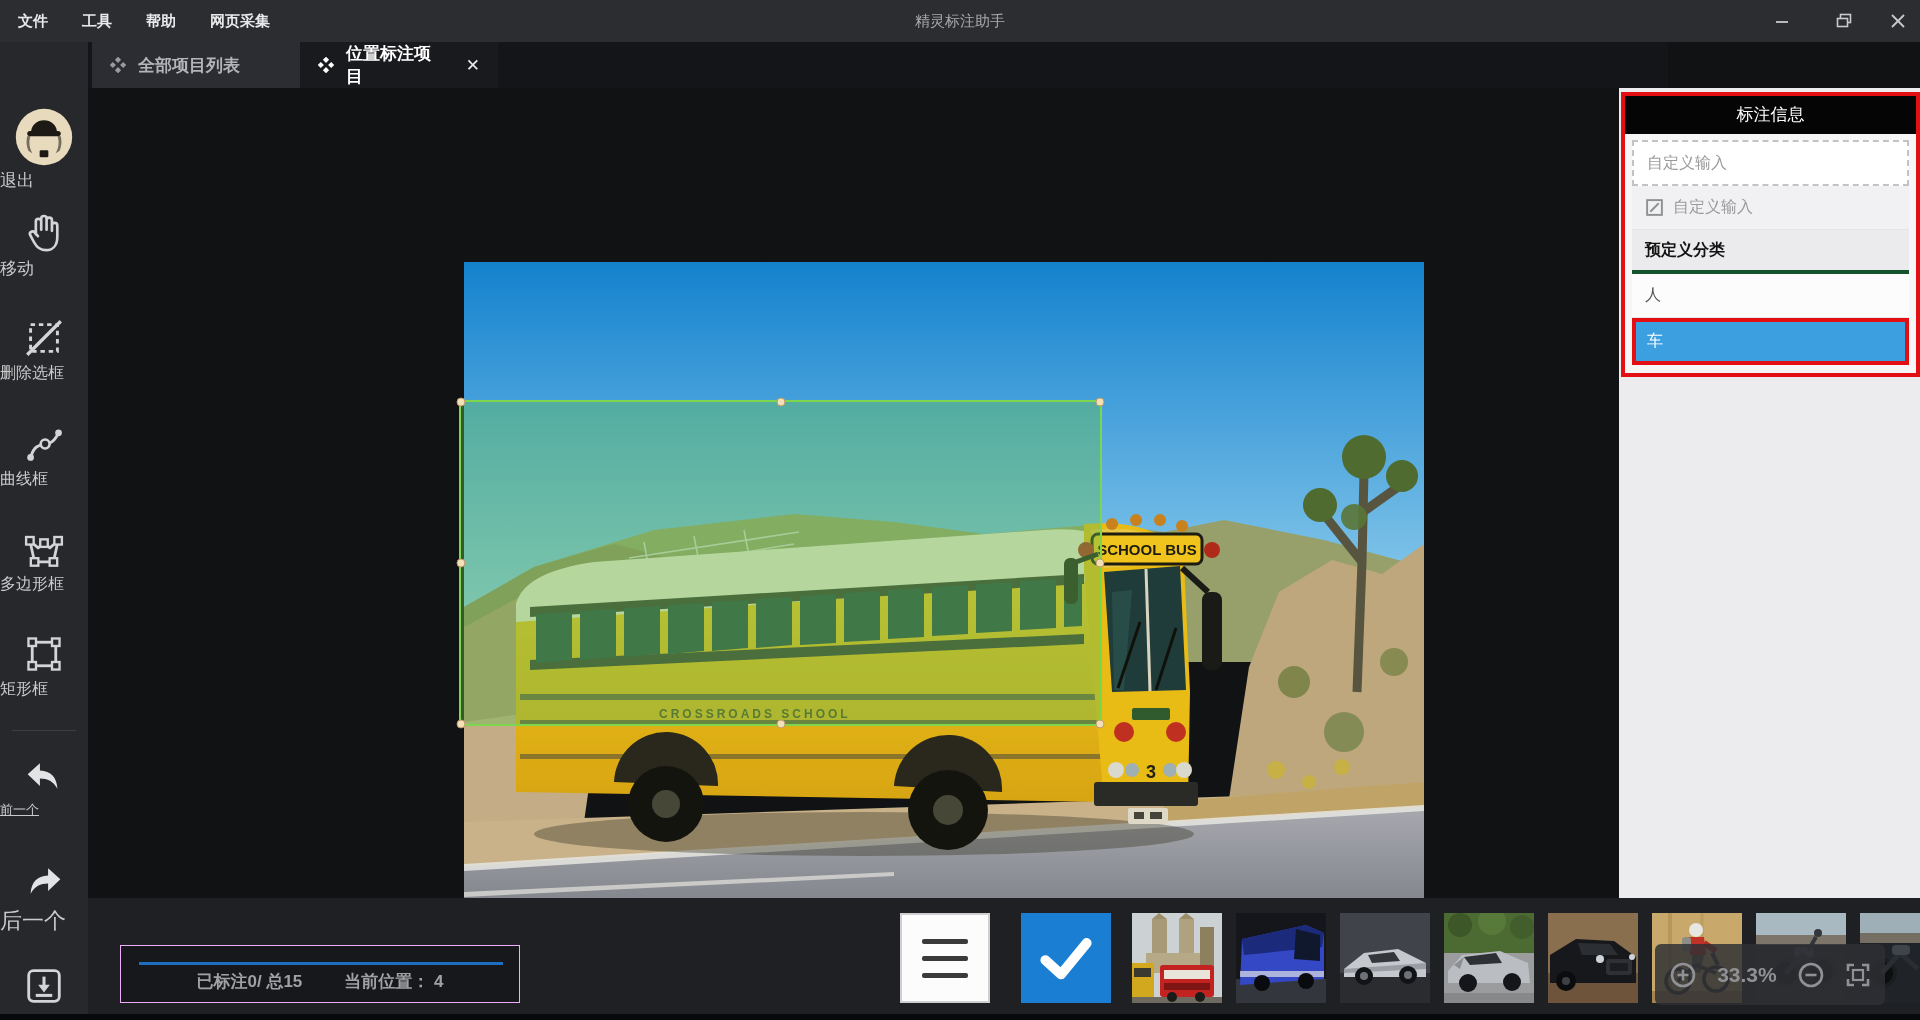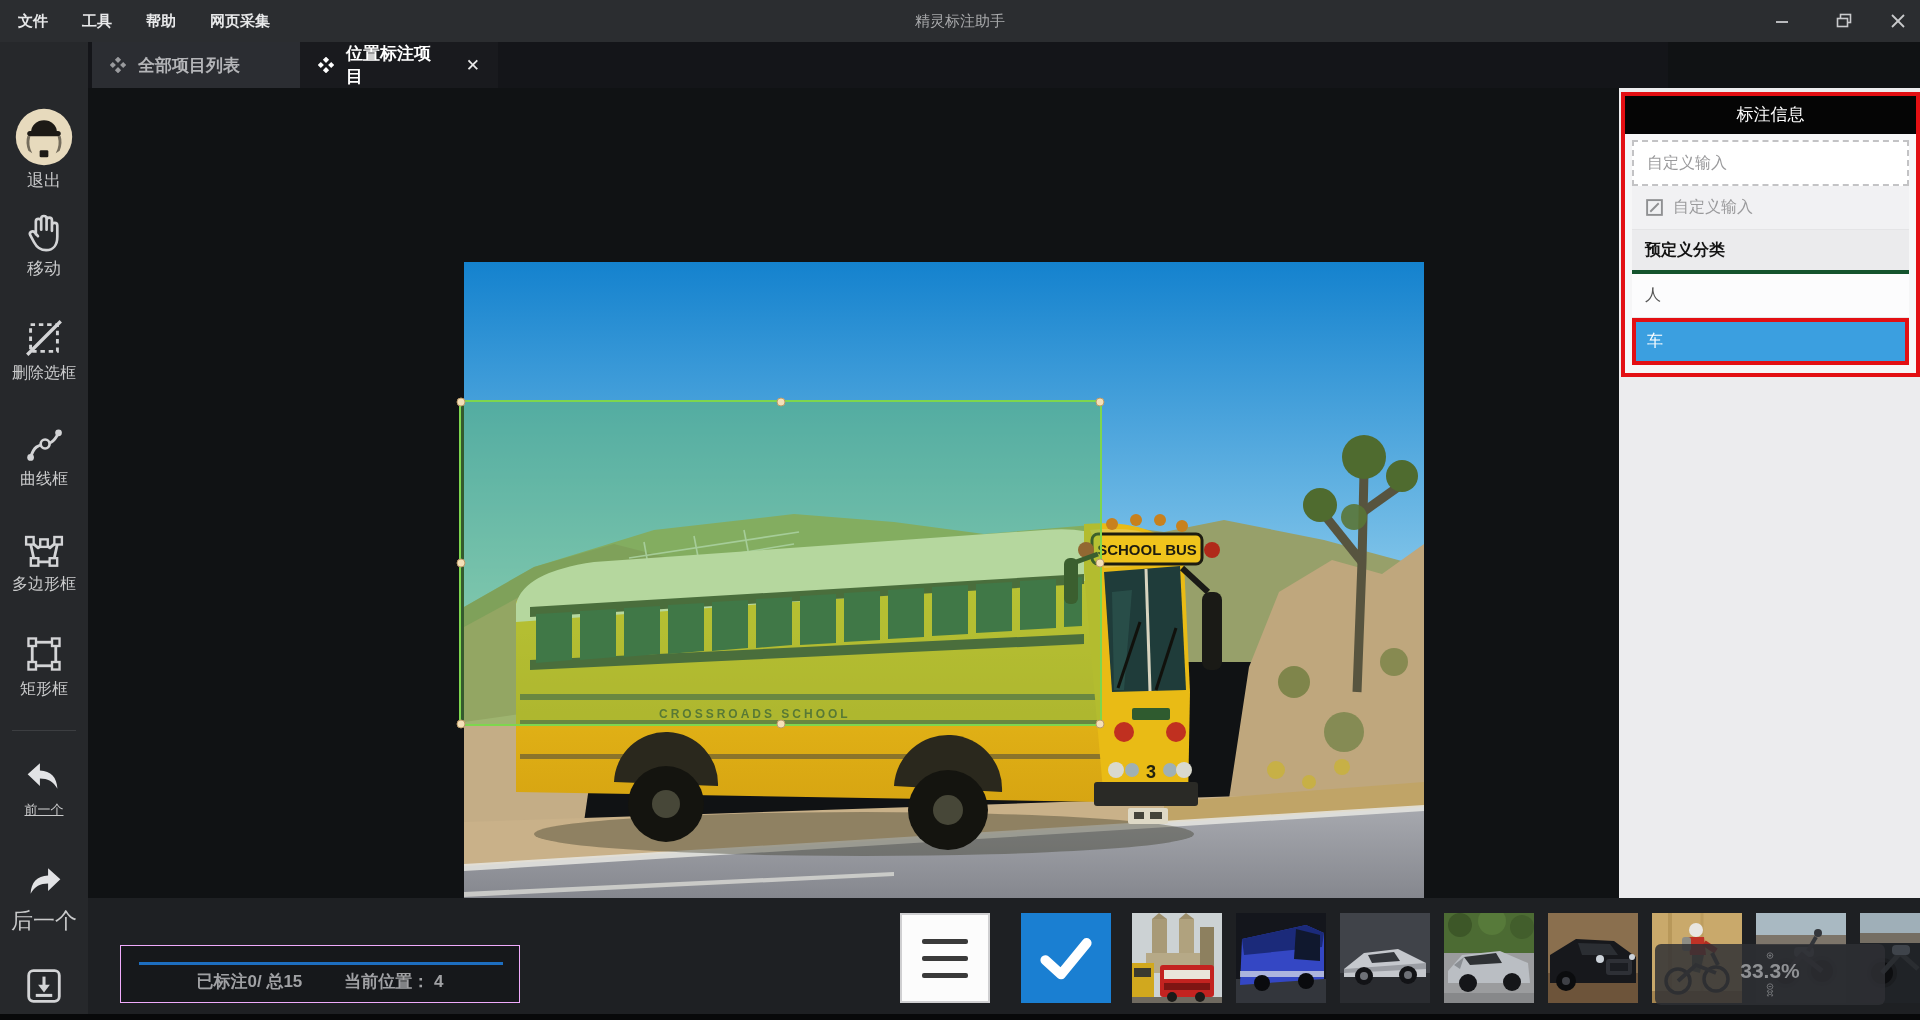--- a/index.html
+++ b/index.html
@@ -22,21 +22,21 @@
   
   .tabbar { position:absolute; left:88px; top:42px; width:1580px; height:46px; background:#141519; }
   .tab { position:absolute; top:0; height:46px; display:flex; align-items:center; gap:12px; padding:0 18px; font-size:17px; font-weight:bold; }
   .tab-1 { left:4px; width:208px; background:#2b2d32; color:#b4b5b8; }
   .tab-2 { left:212px; width:198px; background:#191a1e; color:#ffffff; }
   .tab .diamond { width:16px; height:16px; flex:0 0 16px; }
   .tab-close { margin-left:8px; color:#e8e8e8; font-size:17px; font-weight:normal; cursor:pointer; }
 
   
   .sidebar { position:absolute; left:0; top:42px; width:88px; height:978px; background:#26282b; }
-  .side-item { position:absolute; left:0; width:88px; text-align:center; color:#c6c7c9; }
+  .side-item { position:absolute; left:0; width:88px; text-align:left; color:#c6c7c9; }
   .side-item .ico { display:flex; justify-content:center; align-items:center; height:44px; }
   .side-item .lbl { display:block; margin-top:3px; font-size:16px; color:#c9cacb; }
   .side-divider { position:absolute; left:12px; top:688px; width:64px; height:1px; background:#3c3e41; }
   .avatar-circle { width:58px; height:58px; }
 
   
   .canvas { position:absolute; left:88px; top:88px; width:1531px; height:810px; background:#101214; }
   .photo { position:absolute; left:376px; top:174px; width:960px; height:639px; }
 
   
@@ -64,21 +64,21 @@
   .progress-line { position:absolute; left:18px; top:16px; width:364px; height:3px; background:#1d6ec0; }
   .status-texts { position:absolute; left:0; top:24px; width:100%; display:flex; justify-content:center; gap:42px; color:#a0a1a4; font-size:17px; font-weight:bold; }
 
   .btn-list { position:absolute; left:900px; top:913px; width:90px; height:90px; background:#fcfcfc; border:2px solid #cfcfd1; display:flex; flex-direction:column; justify-content:center; align-items:center; gap:12px; cursor:pointer; }
   .btn-list .bar { width:46px; height:5px; background:#3a3a3a; border-radius:2px; }
   .btn-check { position:absolute; left:1021px; top:913px; width:90px; height:90px; background:#1a7fd2; display:flex; align-items:center; justify-content:center; cursor:pointer; }
 
   .thumb { position:absolute; top:913px; width:90px; height:90px; overflow:hidden; cursor:pointer; background:#222; }
   .thumb svg { display:block; }
 
-  .zoom-overlay { position:absolute; left:1655px; top:944px; width:230px; height:61px; background:rgba(46,48,52,0.84); border-radius:6px; display:flex; align-items:center; justify-content:space-between; padding:8px 14px;flex-direction:column; }
+  .zoom-overlay { position:absolute; left:1655px; top:944px; width:230px; height:61px; background:rgba(46,48,52,0.84); border-radius:6px; display:flex; align-items:center; justify-content:space-between; padding:8px 14px; }
   .zoom-pct { color:#8f9194; font-size:21px; font-weight:bold; }
   .zoom-overlay svg { display:block; }
 </style>
 </head>
 <body>
 
 <div id="app">
 
   <div class="menubar">
     <span class="menu-item">文件</span>

